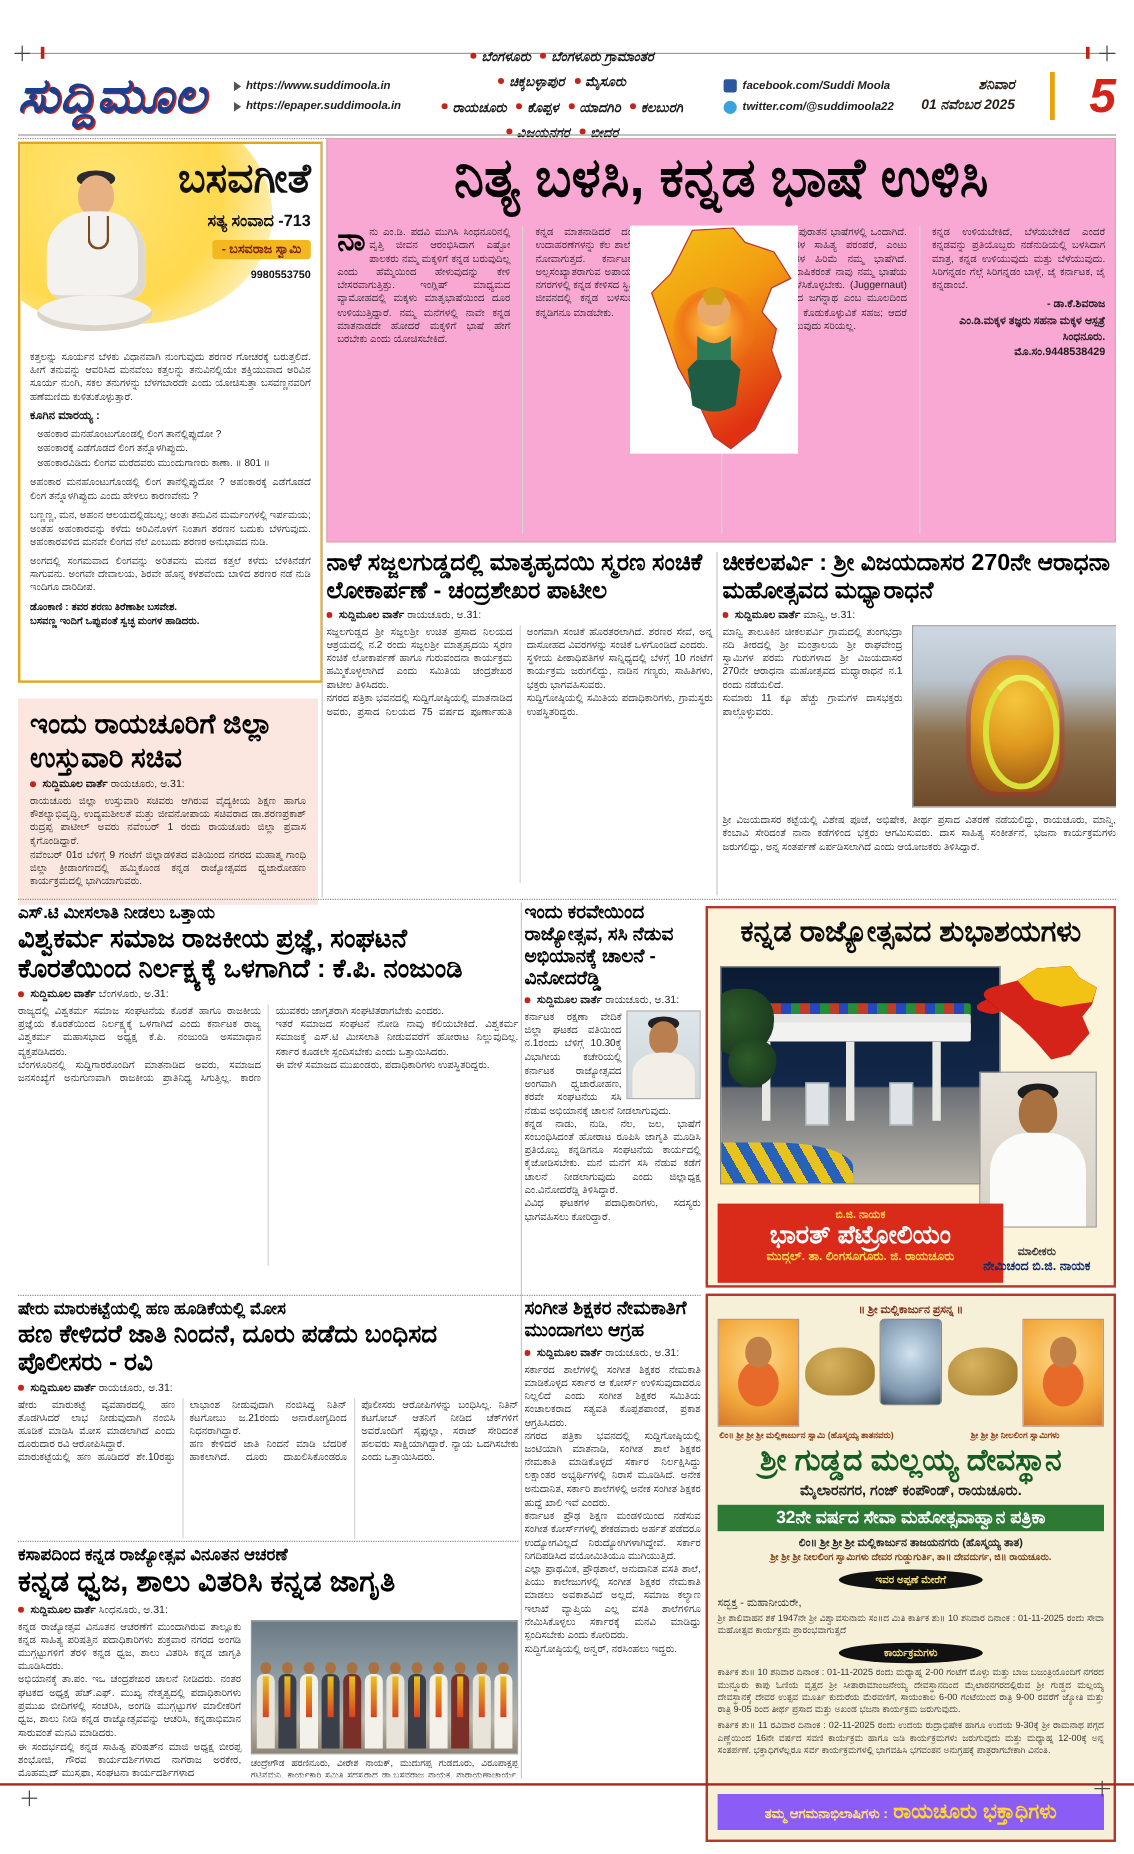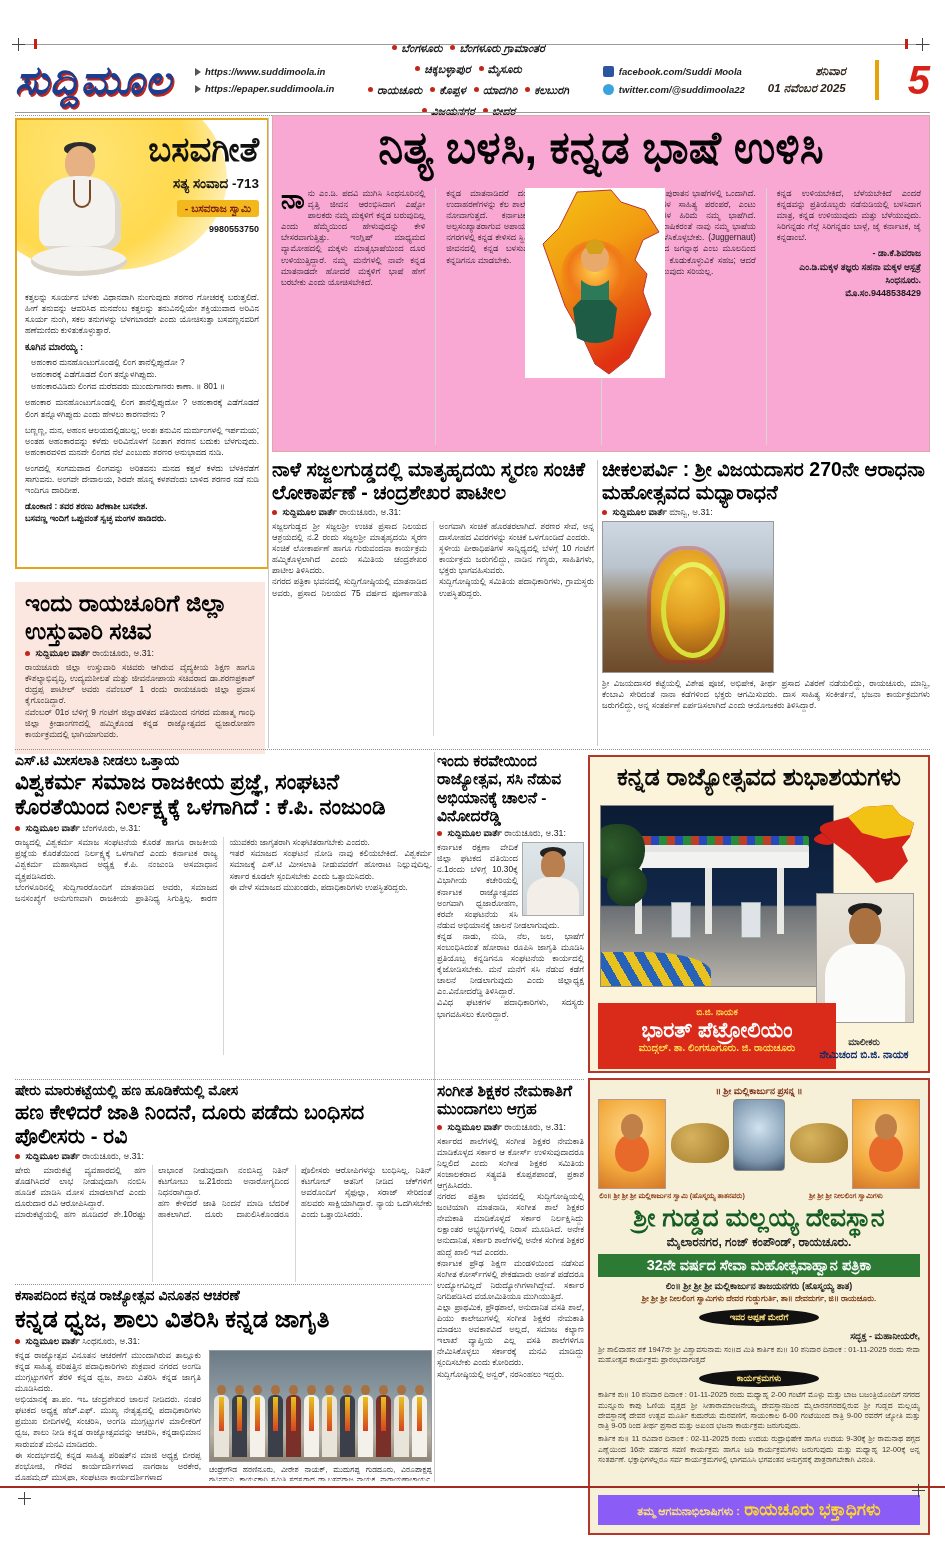--- a/index.html
+++ b/index.html
@@ -135,21 +135,21 @@
   .nandi{width:58px;height:40px;border-radius:50% 45% 40% 40%;background:radial-gradient(circle at 35% 35%,#d8b35e,#9a7428);margin-top:24px;}
   .ad2-caprow{display:flex;justify-content:space-between;font-size:7.2px;font-weight:bold;color:#8a3a12;margin-top:2px;}
   .ad2-caprow .cap{width:46%;text-align:center;line-height:1.3;}
   .ad2-temple{font-size:25px;font-weight:bold;color:#145c22;text-align:center;margin-top:4px;line-height:1.1;}
   .ad2-addr{font-size:12px;font-weight:bold;text-align:center;color:#222;margin-top:3px;}
   .ad2-band{background:#2d7a35;color:#fff;font-size:14.5px;font-weight:bold;text-align:center;margin-top:5px;padding:3px 0;}
   .ad2-l1{font-size:9px;font-weight:bold;text-align:center;color:#222;margin-top:4px;}
   .ad2-l2{font-size:8px;font-weight:bold;text-align:center;color:#7a3a12;margin-top:2px;}
   .ad2-oval{display:block;margin:5px auto 0 auto;background:#111;color:#ffe27a;font-size:8.5px;font-weight:bold;
       width:120px;text-align:center;border-radius:50%;padding:3px 0;}
-  .ad2-salut{font-size:9px;font-weight:bold;margin-top:5px;color:#222;text-align:right;}
+  .ad2-salut{font-size:9px;font-weight:normal;margin-top:5px;color:#222;}
   .ad2-p{font-size:7.6px;text-align:justify;line-height:1.35;color:#333;margin-top:3px;}
   .ad2-footer{position:absolute;left:8px;right:8px;bottom:8px;background:#8b5cf6;text-align:center;padding:5px 2px;}
   .ad2-footer .pre{color:#ffe27a;font-size:11px;font-weight:bold;}
   .ad2-footer .big{color:#ffd829;font-size:17px;font-weight:bold;}
   
   #artD1{left:15px;top:1082px;width:417px;height:200px;}
   #artD1 .hl{font-size:20.5px;}
   #artD2{left:437px;top:1082px;width:147px;height:400px;}
   #artD2 .hl{font-size:15.5px;}
   #artD3{left:15px;top:1287px;width:417px;height:194px;}
@@ -309,20 +309,22 @@
 ಸುದ್ದಿಗೋಷ್ಠಿಯಲ್ಲಿ ಸಮಿತಿಯ ಪದಾಧಿಕಾರಿಗಳು, ಗ್ರಾಮಸ್ಥರು ಉಪಸ್ಥಿತರಿದ್ದರು.</div>
   </div>
 
   <div id="artB2" class="box">
     <div class="hl">ಚೀಕಲಪರ್ವಿ : ಶ್ರೀ ವಿಜಯದಾಸರ 270ನೇ ಆರಾಧನಾ ಮಹೋತ್ಸವದ ಮಧ್ಯಾರಾಧನೆ</div>
     <div class="byline">
       <b>ಸುದ್ದಿಮೂಲ ವಾರ್ತೆ</b>
       <span>ಮಾನ್ವಿ, ಅ.31:</span>
     </div>
     <div class="b2flex">
+      <div class="b2left body">ಮಾನ್ವಿ ತಾಲೂಕಿನ ಚೀಕಲಪರ್ವಿ ಗ್ರಾಮದಲ್ಲಿ ತುಂಗಭದ್ರಾ ನದಿ ತೀರದಲ್ಲಿ ಶ್ರೀ ಮಂತ್ರಾಲಯ ಶ್ರೀ ರಾಘವೇಂದ್ರ ಸ್ವಾಮಿಗಳ ಪರಮ ಗುರುಗಳಾದ ಶ್ರೀ ವಿಜಯದಾಸರ 270ನೇ ಆರಾಧನಾ ಮಹೋತ್ಸವದ ಮಧ್ಯಾರಾಧನೆ ನ.1 ರಂದು ನಡೆಯಲಿದೆ.
+ಸುಮಾರು 11 ಕ್ಕೂ ಹೆಚ್ಚು ಗ್ರಾಮಗಳ ದಾಸಭಕ್ತರು ಪಾಲ್ಗೊಳ್ಳುವರು.</div>
       <div class="deityphoto">
         <div class="deity-idol"></div>
         <div class="deity-garland"></div>
       </div>
     </div>
     <div class="body" style="margin-top:5px;">ಶ್ರೀ ವಿಜಯದಾಸರ ಕಟ್ಟೆಯಲ್ಲಿ ವಿಶೇಷ ಪೂಜೆ, ಅಭಿಷೇಕ, ತೀರ್ಥ ಪ್ರಸಾದ ವಿತರಣೆ ನಡೆಯಲಿದ್ದು, ರಾಯಚೂರು, ಮಾನ್ವಿ, ಕೆಂಬಾವಿ ಸೇರಿದಂತೆ ನಾನಾ ಕಡೆಗಳಿಂದ ಭಕ್ತರು ಆಗಮಿಸುವರು. ದಾಸ ಸಾಹಿತ್ಯ ಸಂಕೀರ್ತನೆ, ಭಜನಾ ಕಾರ್ಯಕ್ರಮಗಳು ಜರುಗಲಿದ್ದು, ಅನ್ನ ಸಂತರ್ಪಣೆ ಏರ್ಪಡಿಸಲಾಗಿದೆ ಎಂದು ಆಯೋಜಕರು ತಿಳಿಸಿದ್ದಾರೆ.</div>
   </div>
 
   <div class="dotline" style="left:15px;top:749px;width:915px;"></div>
   <div class="vline" style="left:434px;top:752px;height:730px;"></div>

